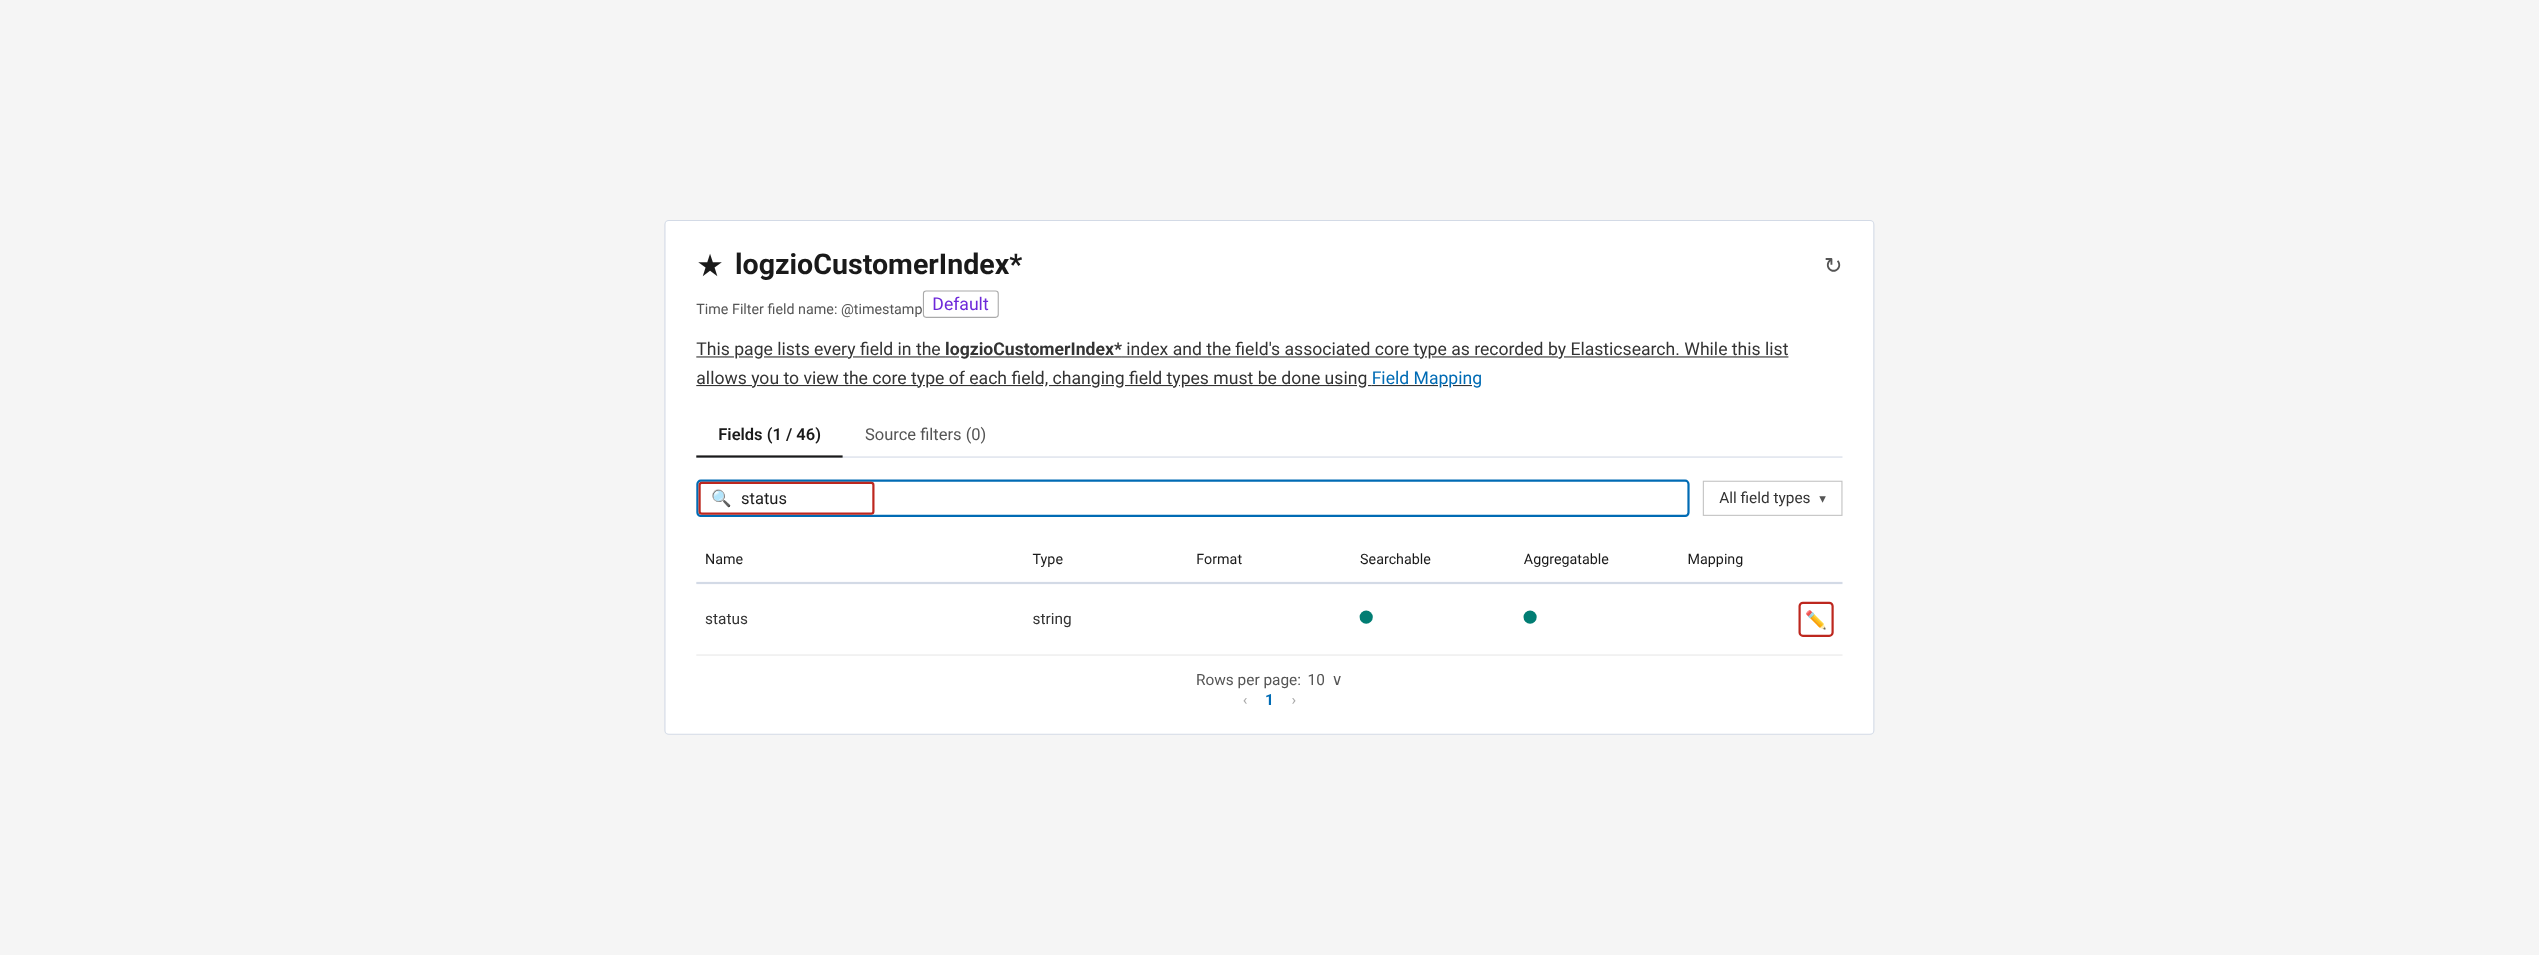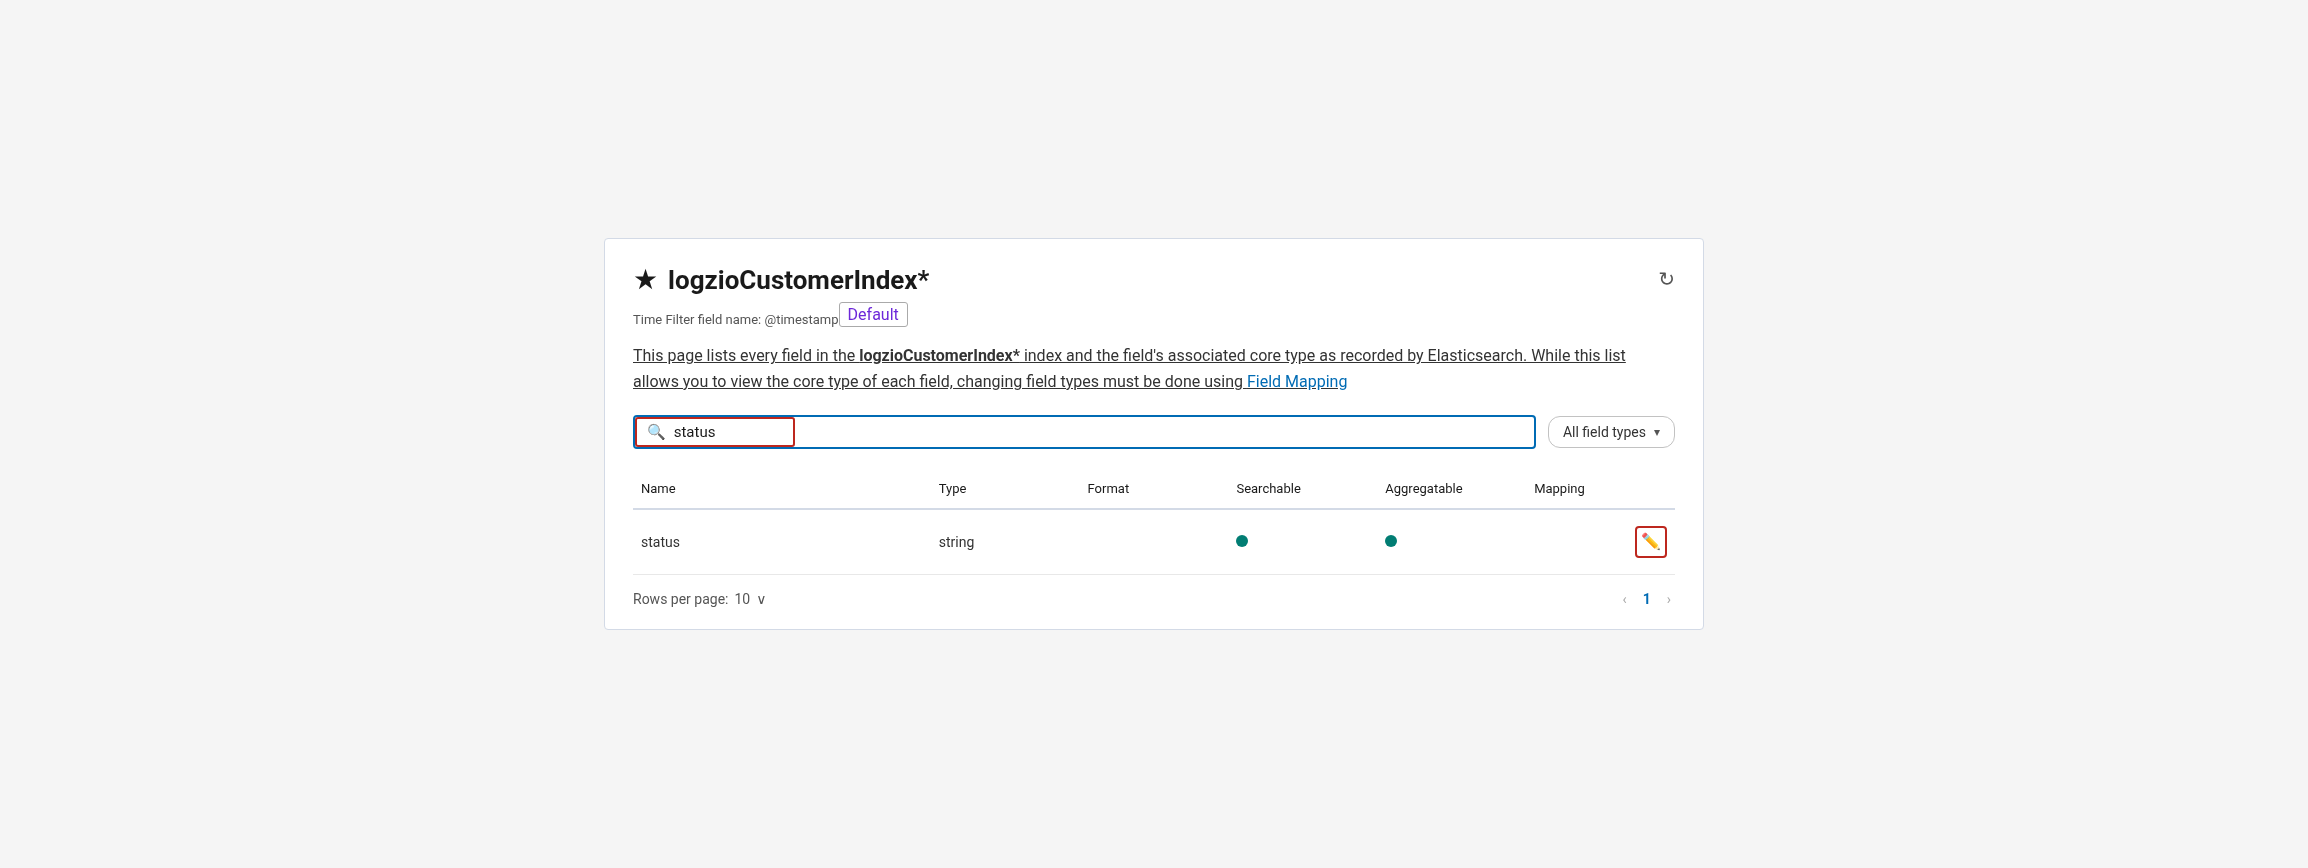--- a/index.html
+++ b/index.html
@@ -125,21 +125,21 @@
     }
     .search-value {
       font-size: 15px;
       color: #1a1a1a;
       font-weight: 400;
     }
     .filter-dropdown {
       display: flex;
       align-items: center;
       border: 1px solid #c2c2c2;
-      border-radius: 12px;
+      border-radius: 0;
       padding: 7px 14px;
       font-size: 14px;
       color: #333;
       background: #fff;
       cursor: pointer;
       gap: 8px;
       white-space: nowrap;
     }
     .filter-dropdown .chevron { font-size: 12px; color: #555; }
     .table-header {
@@ -187,20 +187,21 @@
       font-size: 16px;
       background: #fff;
     }
     .pagination-row {
       display: flex;
       align-items: center;
       justify-content: space-between;
       margin-top: 14px;
       font-size: 14px;
       color: #555;
+      flex-direction: column;
     }
     .rows-per-page {
       display: flex;
       align-items: center;
       gap: 6px;
       cursor: pointer;
     }
     .pagination-nav {
       display: flex;
       align-items: center;
@@ -231,20 +232,24 @@
 
   <div class="time-filter-row">
     <span>Time Filter field name: @timestamp</span>
     <span class="default-badge">Default</span>
   </div>
 
   <div class="description">
     <span>This page lists every field in the </span><strong>logzioCustomerIndex*</strong><span> index and the field's associated core type as recorded by Elasticsearch. While this list allows you to view the core type of each field, changing field types must be done using </span><a href="#">Field Mapping</a>
   </div>
 
+  <div class="tabs-row">
+    <div class="tab active">Fields (1 / 46)</div>
+    <div class="tab">Source filters (0)</div>
+  </div>
 
   <div class="search-filter-row">
     <div class="search-box" style="position:relative;">
       <div class="search-box-highlight"></div>
       <span class="search-icon-inner">🔍</span>
       <span class="search-value">status</span>
     </div>
     <div class="filter-dropdown">
       <span>All field types</span>
       <span class="chevron">▾</span>

